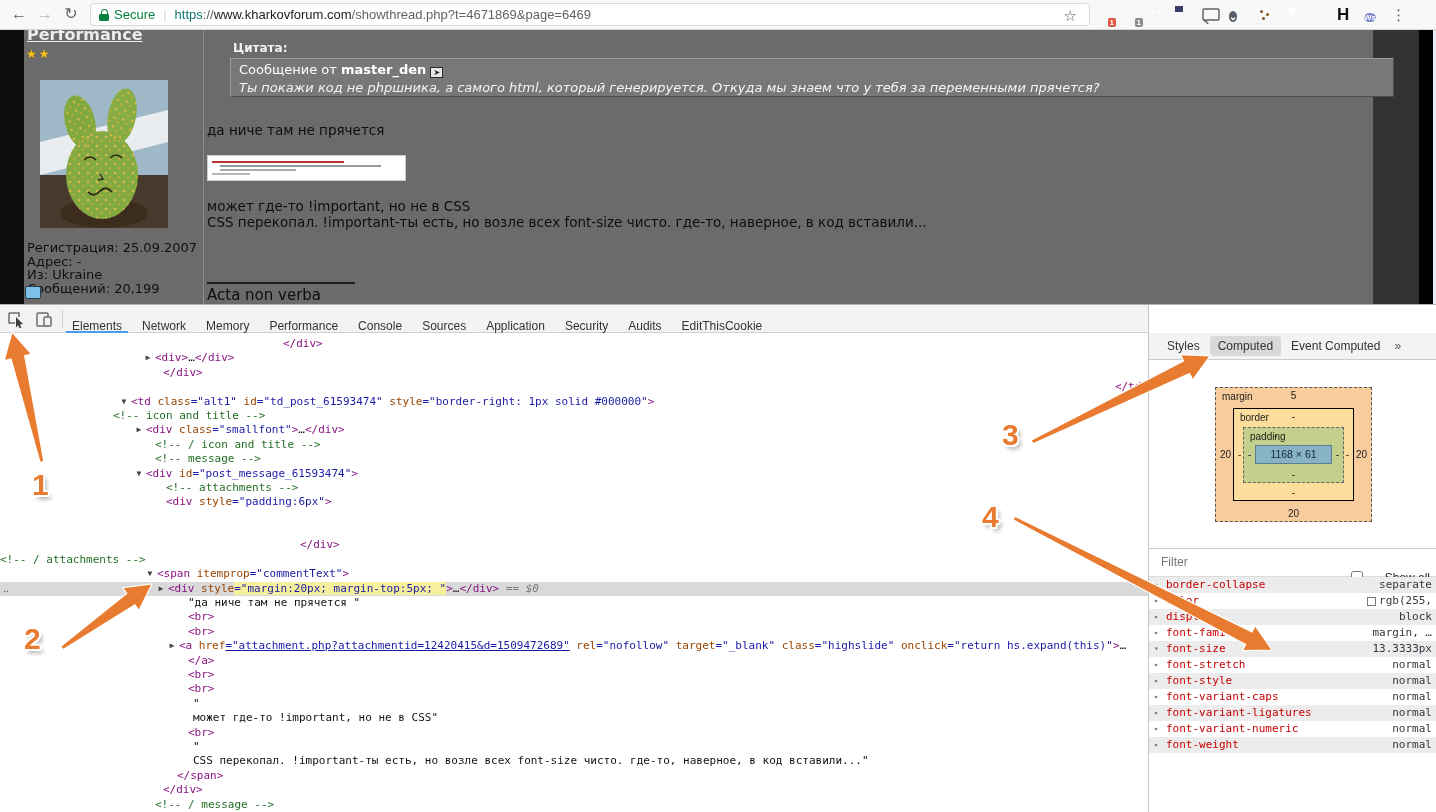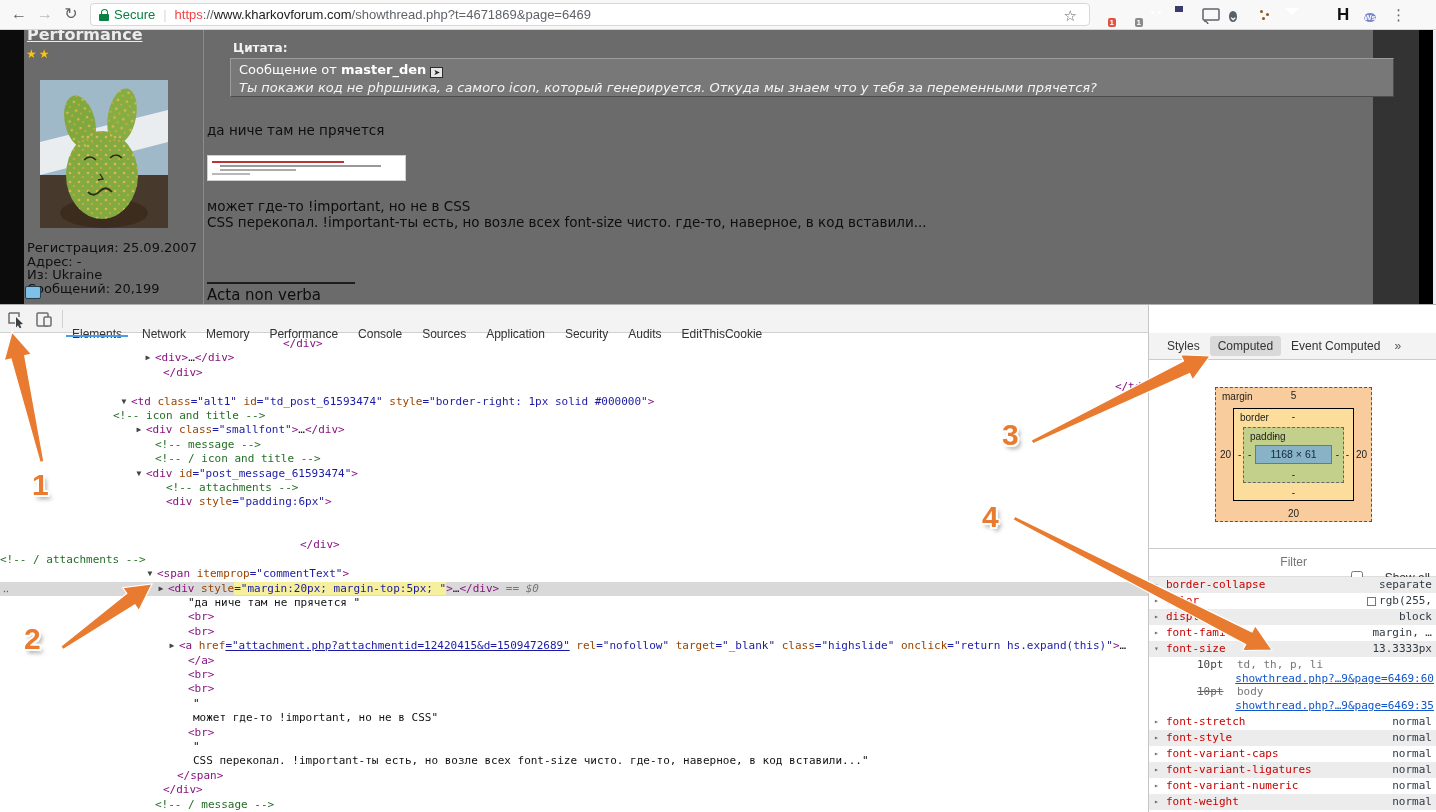--- a/index.html
+++ b/index.html
@@ -9,21 +9,21 @@
   
   #chrome{position:absolute;left:0;top:0;width:1436px;height:30px;background:#f8f8f8;border-bottom:1px solid #d6d6d6;}
   .nav-ic{position:absolute;top:3px;font-size:16px;color:#5f6368;width:22px;height:22px;text-align:center;line-height:22px;cursor:pointer;}
   .nav-ic.dim{color:#b9bcbf;}
   #urlbar{position:absolute;left:90px;top:3px;width:1000px;height:23px;background:#fff;border:1px solid #d8d8d8;border-radius:4px;display:flex;align-items:center;padding:0 8px;font-size:13px;}
   #lock{width:10px;height:12px;position:relative;margin-right:5px;}
   #lock .shackle{position:absolute;left:1.5px;top:0;width:7px;height:7px;border:1.5px solid #0b8043;border-bottom:none;border-radius:4px 4px 0 0;}
   #lock .bodyp{position:absolute;left:0;top:5px;width:10px;height:7px;background:#0b8043;border-radius:1px;}
   .sec{color:#0b8043;margin-right:8px;}
   .url-div{color:#dadada;margin-right:8px;}
-  .scheme{color:#ef4444;}
+  .scheme{color:#0f766e;}
   .host{color:#202124;}
   .path{color:#5f6368;}
   #star{position:absolute;right:12px;top:3px;font-size:15px;color:#5f6368;}
   #ext-row{position:absolute;left:1094px;top:0;height:30px;display:flex;align-items:center;gap:9px;}
   .ext{position:relative;width:18px;height:18px;flex:0 0 auto;cursor:pointer;}
   .badge{position:absolute;right:-4px;bottom:-3px;font-size:8px;line-height:9px;padding:0 2px;color:#fff;border-radius:2px;font-weight:bold;}
   .b-red{background:#e25241;}
   .b-gray{background:#8a8a8a;}
   .circle{border-radius:50%;width:18px;height:18px;}
   .shield{width:17px;height:18px;background:#7b2e2e;clip-path:polygon(0 0,100% 0,100% 60%,50% 100%,0 60%);}
@@ -67,21 +67,21 @@
   #sigline{position:absolute;left:207px;top:252px;width:148px;border-top:2px solid #1d1d1d;}
   #sigtext{position:absolute;left:207px;top:256px;font-size:15px;color:#0e0e0e;}
 
   
   #devtools{position:absolute;left:0;top:304px;width:1436px;height:508px;background:#fff;border-top:1px solid #b0b0b0;}
   #dt-toolbar{position:absolute;left:0;top:0;width:100%;height:28px;background:#f3f3f3;border-bottom:1px solid #d0d0d0;}
   #dt-left-icons{position:absolute;left:6px;top:4px;display:flex;gap:8px;align-items:center;}
   .dt-ic{width:20px;height:20px;color:#6e6e6e;cursor:pointer;position:relative;}
   .divider{width:1px;height:18px;background:#d0d0d0;}
   #dt-tabs{position:absolute;left:62px;top:0;height:28px;display:flex;}
-  .dt-tab{padding:16px 10px;line-height:27px;font-size:12px;color:#333;cursor:pointer;position:relative;white-space:nowrap;}
+  .dt-tab{padding:8px 10px;line-height:27px;font-size:12px;color:#333;cursor:pointer;position:relative;white-space:nowrap;}
   .dt-tab.active:after{content:"";position:absolute;left:4px;right:4px;bottom:0;height:2px;background:#4a9ced;}
   #dt-right{position:absolute;right:8px;top:0;height:28px;display:flex;align-items:center;gap:8px;}
   #err-badge{display:flex;align-items:center;gap:4px;font-size:12px;color:#333;}
   #err-ic{width:13px;height:13px;border-radius:50%;background:#df4b45;color:#fff;font-size:8px;line-height:13px;text-align:center;font-weight:bold;}
   .dt-kebab{color:#5f6368;font-size:14px;cursor:pointer;}
   .dt-close{color:#5f6368;font-size:14px;cursor:pointer;}
 
   #dom-tree{position:absolute;left:0;top:29px;width:1148px;bottom:0;overflow:hidden;font-family:"DejaVu Sans Mono",monospace;font-size:11px;line-height:14.4px;padding-top:3px;color:#303942;}
   .tree-row{position:relative;height:14.4px;white-space:nowrap;}
   .tree-row.sel{background:#d9d9d9;}
@@ -108,21 +108,21 @@
   #b-box{position:absolute;left:17px;top:20px;width:121px;height:93px;background:#fddd9b;border:1px solid #000;}
   #p-box{position:absolute;left:9px;top:18px;width:101px;height:56px;background:#c3d08b;border:1px dashed #666;}
   #c-box{position:absolute;left:11px;top:17px;width:77px;height:19px;background:#88b3c6;border:1px solid #5a7f93;text-align:center;line-height:17px;font-size:10.5px;color:#13293a;}
   .bm-label{position:absolute;left:6px;top:3px;}
   .bm-top{position:absolute;left:0;right:0;top:2px;text-align:center;}
   .bm-bottom{position:absolute;left:0;right:0;bottom:2px;text-align:center;}
   .bm-left{position:absolute;left:4px;top:50%;margin-top:-6px;}
   .bm-right{position:absolute;right:4px;top:50%;margin-top:-6px;}
 
   #filter-bar{position:absolute;left:0;top:243px;width:100%;height:29px;border-top:1px solid #ccc;border-bottom:1px solid #ddd;background:#fff;}
-  #filter-input{position:absolute;left:10px;top:5px;width:150px;border:none;outline:none;font-size:12px;color:#333;background:transparent;font-family:"Liberation Sans",sans-serif;text-align:right;}
+  #filter-input{position:absolute;left:10px;top:5px;width:150px;border:none;outline:none;font-size:12px;color:#333;background:transparent;font-family:"Liberation Sans",sans-serif;}
   #showall{position:absolute;right:6px;top:6px;display:flex;gap:22px;font-size:12px;color:#333;margin-top:16px;}
   #showall input{width:12px;height:12px;margin:0;}
 
   #computed-list{position:absolute;left:0;top:272px;width:100%;bottom:0;overflow:hidden;font-family:"DejaVu Sans Mono",monospace;font-size:11px;}
   .cp-row{position:relative;height:16px;line-height:16px;padding-left:17px;white-space:nowrap;}
   .cp-tw{position:absolute;left:5px;top:0;font-size:8px;color:#727272;}
   .cp-name{color:#c80000;}
   .cp-val{position:absolute;right:4px;top:0;color:#303942;display:flex;align-items:center;gap:3px;}
   .swatch{display:inline-block;width:9px;height:9px;background:#fff;border:1px solid #777;}
   .cp-subs{background:#fff;padding:1px 0 2px 0;}
@@ -217,21 +217,21 @@
         <div>Регистрация: 25.09.2007</div>
         <div>Адрес: -</div>
         <div>Из: Ukraine</div>
         <div>Сообщений: 20,199</div>
       </div>
     <div id="ustatus"></div>
 
     <div id="qlabel">Цитата:</div>
     <div id="qbox">
       <div class="qline1"><span>Сообщение от </span><b>master_den</b><span class="viewpost">➤</span></div>
-      <div class="qline2">Ты покажи код не phpшника, а самого icon, который генерируется. Откуда мы знаем что у тебя за переменными прячется?</div>
+      <div class="qline2">Ты покажи код не phpшника, а самого html, который генерируется. Откуда мы знаем что у тебя за переменными прячется?</div>
     </div>
 
     <div class="ptext" style="top:92px">да ниче там не прячется</div>
     <div id="attach-thumb">
       <div class="cl"></div>
       <div class="cl cl2"></div>
       <div class="cl cl3"></div>
       <div class="cl cl4"></div>
     </div>
     <div class="ptext" style="top:168px">может где-то !important, но не в CSS</div>
@@ -282,22 +282,22 @@
     </div>
 
     <div id="dom-tree">
         <div class="tree-row" style="padding-left: 283px;"><span class="t">&lt;/div&gt;</span></div>
         <div class="tree-row" style="padding-left: 155px;"><span class="tw" style="left: 142px;">▶</span><span class="t">&lt;div&gt;</span><span class="d">…</span><span class="t">&lt;/div&gt;</span></div>
         <div class="tree-row" style="padding-left: 163px;"><span class="t">&lt;/div&gt;</span></div>
         <div class="tree-row" style="padding-left: 148px; text-align: right;"><span class="t">&lt;/td&gt;</span></div>
         <div class="tree-row" style="padding-left: 131px;"><span class="tw" style="left: 118px;">▼</span><span class="t">&lt;td</span><span class="a"> class</span><span class="v">="alt1"</span><span class="a"> id</span><span class="v">="td_post_61593474"</span><span class="a"> style</span><span class="v">="border-right: 1px solid #000000"</span><span class="t">&gt;</span></div>
         <div class="tree-row" style="padding-left: 113px;"><span class="c">&lt;!-- icon and title --&gt;</span></div>
         <div class="tree-row" style="padding-left: 146px;"><span class="tw" style="left: 133px;">▶</span><span class="t">&lt;div</span><span class="a"> class</span><span class="v">="smallfont"</span><span class="t">&gt;</span><span class="d">…</span><span class="t">&lt;/div&gt;</span></div>
+        <div class="tree-row" style="padding-left: 155px;"><span class="c">&lt;!-- / icon and title --&gt;</span></div>
         <div class="tree-row" style="padding-left: 155px;"><span class="c">&lt;!-- message --&gt;</span></div>
-        <div class="tree-row" style="padding-left: 155px;"><span class="c">&lt;!-- / icon and title --&gt;</span></div>
         <div class="tree-row" style="padding-left: 146px;"><span class="tw" style="left: 133px;">▼</span><span class="t">&lt;div</span><span class="a"> id</span><span class="v">="post_message_61593474"</span><span class="t">&gt;</span></div>
         <div class="tree-row" style="padding-left: 166px;"><span class="c">&lt;!-- attachments --&gt;</span></div>
         <div class="tree-row" style="padding-left: 166px;"><span class="t">&lt;div</span><span class="a"> style</span><span class="v">="padding:6px"</span><span class="t">&gt;</span></div>
         <div class="tree-row"></div>
         <div class="tree-row"></div>
         <div class="tree-row" style="padding-left: 300px;"><span class="t">&lt;/div&gt;</span></div>
         <div class="tree-row" style=""><span class="c">&lt;!-- / attachments --&gt;</span></div>
         <div class="tree-row" style="padding-left: 157px;"><span class="tw" style="left: 144px;">▼</span><span class="t">&lt;span</span><span class="a"> itemprop</span><span class="v">="commentText"</span><span class="t">&gt;</span></div>
         <div class="tree-row sel" style="padding-left: 168px;"><span class="tw" style="left: 155px;">▶</span><span class="seldots">‥</span><span class="t">&lt;div</span><span class="a"> style</span><span class="v y">="margin:20px; margin-top:5px; "</span><span class="t">&gt;</span><span class="d">…</span><span class="t">&lt;/div&gt;</span><span class="g"> == $0</span></div>
         <div class="tree-row" style="padding-left: 188px;"><span class="s">"да ниче там не прячется "</span></div>
@@ -368,26 +368,20 @@
             </span></div>
           <div class="cp-row" style="background: rgb(236, 236, 236);"><span class="cp-tw">▸</span><span class="cp-name">display</span><span class="cp-val">
               <span>block</span>
             </span></div>
           <div class="cp-row" style="background: rgb(255, 255, 255);"><span class="cp-tw">▸</span><span class="cp-name">font-family</span><span class="cp-val">
               <span>margin, …</span>
             </span></div>
           <div class="cp-row" style="background: rgb(236, 236, 236);"><span class="cp-tw">▾</span><span class="cp-name">font-size</span><span class="cp-val">
               <span>13.3333px</span>
             </span></div>
-          <div class="cp-subs">
-            <div class="cp-subrow"><span class="cp-pt">10pt</span><span class="cp-sel">td, th, p, li</span></div>
-            <div class="cp-sublink"><span>showthread.php?…9&amp;page=6469:60</span></div>
-            <div class="cp-subrow"><span class="cp-pt struck">10pt</span><span class="cp-sel">body</span></div>
-            <div class="cp-sublink"><span>showthread.php?…9&amp;page=6469:35</span></div>
-          </div>
           <div class="cp-row" style="background: rgb(255, 255, 255);"><span class="cp-tw">▸</span><span class="cp-name">font-stretch</span><span class="cp-val">
               <span>normal</span>
             </span></div>
           <div class="cp-row" style="background: rgb(236, 236, 236);"><span class="cp-tw">▸</span><span class="cp-name">font-style</span><span class="cp-val">
               <span>normal</span>
             </span></div>
           <div class="cp-row" style="background: rgb(255, 255, 255);"><span class="cp-tw">▸</span><span class="cp-name">font-variant-caps</span><span class="cp-val">
               <span>normal</span>
             </span></div>
           <div class="cp-row" style="background: rgb(236, 236, 236);"><span class="cp-tw">▸</span><span class="cp-name">font-variant-ligatures</span><span class="cp-val">

